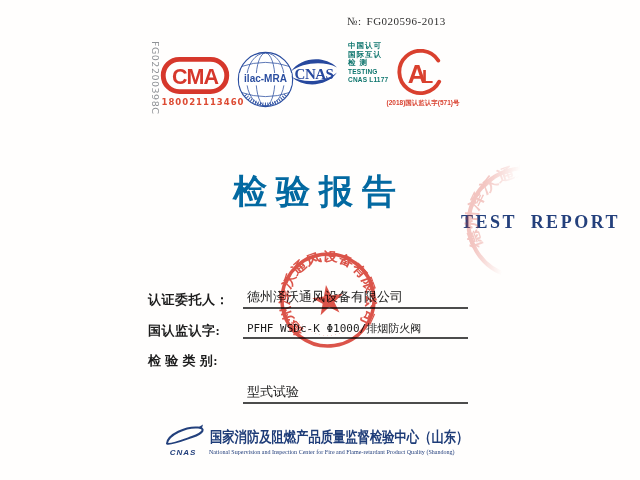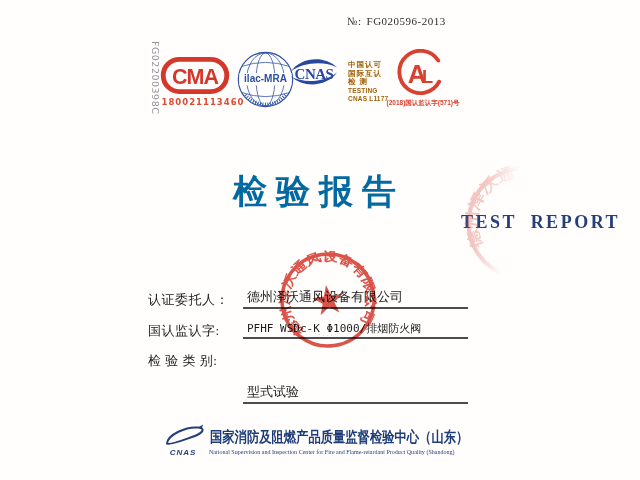--- a/index.html
+++ b/index.html
@@ -14,35 +14,35 @@
   
   #side-code{left:161px;top:41px;transform:rotate(90deg);transform-origin:0 0;
              font-family:"DejaVu Sans",sans-serif;font-size:9.5px;color:#8f9296;letter-spacing:.5px;white-space:nowrap;}
 
   
   #cma-logo{left:160px;top:56px;width:70px;height:40px;}
   #cma-number{left:155px;top:97px;width:96px;text-align:center;font-family:"DejaVu Sans",sans-serif;
               font-size:8.5px;font-weight:bold;color:#dd4b33;letter-spacing:1px;}
   #ilac-logo{left:236px;top:50px;width:59px;height:59px;}
   #cnas-logo{left:289px;top:56px;width:50px;height:32px;}
-  #cnas-text{left:348px;top:61px;width:60px;color:#a16207;font-family:"Liberation Sans",sans-serif;}
+  #cnas-text{left:348px;top:42px;width:60px;color:#0f766e;font-family:"Liberation Sans",sans-serif;}
   #cnas-text .cn{font-size:7.5px;font-weight:bold;line-height:8.5px;letter-spacing:1px;}
   #cnas-text .en{font-size:6.5px;font-weight:bold;line-height:8px;letter-spacing:.2px;}
   #cal-logo{left:396px;top:49px;width:48px;height:48px;}
   #cal-caption{left:378px;top:99px;width:90px;text-align:center;font-size:6.5px;font-weight:bold;color:#d9402e;
                font-family:"Liberation Sans",sans-serif;}
 
   
   #title-cn{left:0;top:169px;width:620px;text-align:center;font-size:34px;font-weight:bold;
             color:#0369a1;letter-spacing:9px;padding-left:9px;}
   #title-en{left:0;top:212px;width:620px;text-align:right;font-size:18px;font-weight:bold;
             color:#24407c;letter-spacing:2.5px;word-spacing:7px;}
 
   
-  .field-label{left:148px;font-size:13px;font-weight:400;color:#1c1c1c;letter-spacing:.5px;white-space:nowrap;}
+  .field-label{left:148px;font-size:13px;font-weight:700;color:#1c1c1c;letter-spacing:.5px;white-space:nowrap;}
   .field-line{left:243px;width:225px;height:16px;border-bottom:2px solid #4c4c4c;
               display:flex;align-items:flex-end;padding:0 0 1px 4px;box-sizing:border-box;white-space:nowrap;}
   #f1-label{top:291px;} #f1-line{top:293px;}
   #f2-label{top:322px;} #f2-line{top:323px;}
   #f3-label{top:352px;text-align:right;} #f3-line{top:353px;margin-top:35px;}
   .v-cn{font-size:13px;color:#1c1c1c;}
   .v-model{font-family:"DejaVu Sans Mono",monospace;font-size:11px;color:#1c1c1c;}
 
   
   #main-seal{left:273px;top:245px;width:110px;height:110px;opacity:.92;mix-blend-mode:multiply;}

